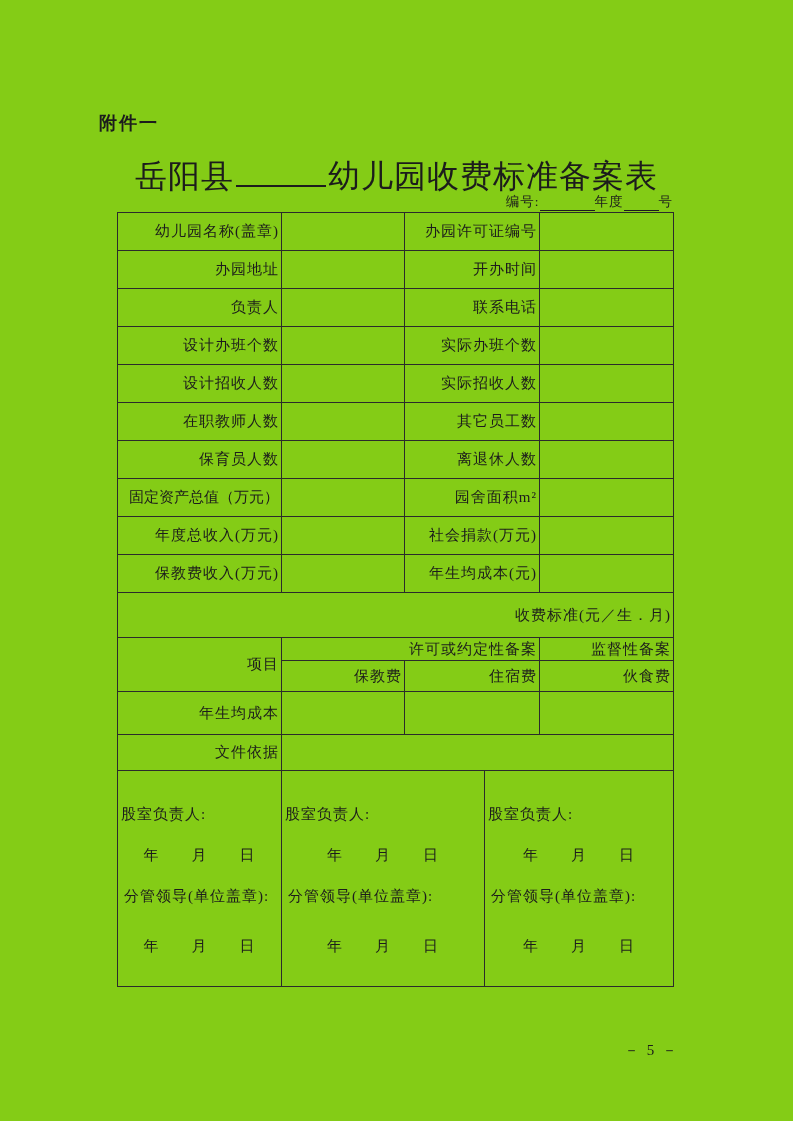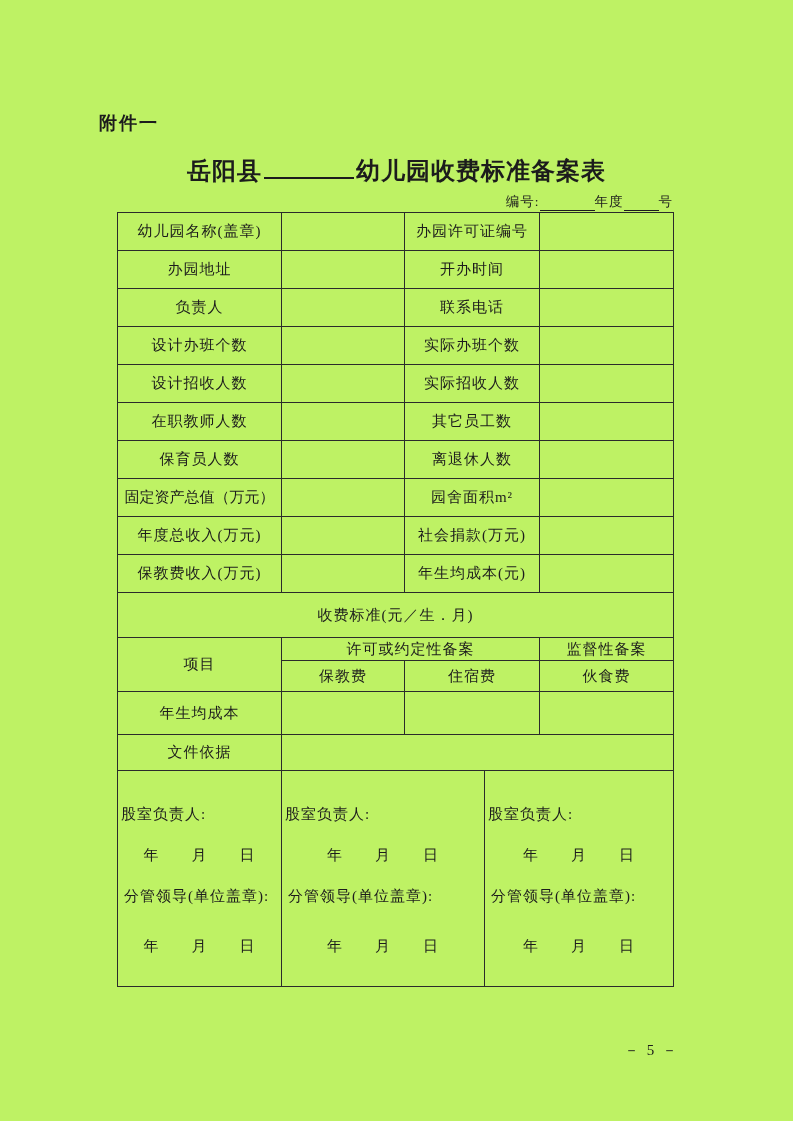--- a/index.html
+++ b/index.html
@@ -1,31 +1,31 @@
 <!DOCTYPE html>
 <html><head>
 <meta charset="utf-8">
 <style>
   html,body { margin:0; padding:0; background:#e8e8e8; }
   .page {
     position: relative;
     width: 793px; height: 1121px;
     margin: 0 auto;
-    background: #bef264;
+    background: #84cc16;
     font-family: "Liberation Serif", "DejaVu Serif", serif;
     color: #1c1c1c;
     overflow: hidden;
   }
   .attachment {
     position: absolute; left: 99px; top: 111px;
     font-size: 18px; font-weight: bold; letter-spacing: 2px;
   }
   .title {
     position: absolute; left: 0; top: 155px; width: 793px;
-    text-align: center; font-size: 24px; font-weight: bold;
+    text-align: center; font-size: 32px; font-weight: normal;
     letter-spacing: 1px; white-space: nowrap;
   }
   .title-blank {
     display: inline-block; width: 90px; height: 2px;
     border-bottom: 2px solid #1c1c1c; vertical-align: baseline;
     margin: 0 2px;
   }
   .serial {
     position: absolute; top: 193px; right: 120px;
     font-size: 13.5px; letter-spacing: 1px; white-space: nowrap;
@@ -34,21 +34,21 @@
     display: inline-block; height: 1em; vertical-align: bottom;
     border-bottom: 1px solid #1c1c1c;
   }
   .blank-line.w55 { width: 55px; }
   .blank-line.w35 { width: 35px; }
 
   .table-wrap { position: absolute; left: 117px; top: 212px; width: 556px; }
   table { border-collapse: collapse; table-layout: fixed; width: 556px; }
   td {
     border: 1.5px solid #2b2b2b;
-    text-align: center; vertical-align: middle;
+    text-align: right; vertical-align: middle;
     font-size: 15px; letter-spacing: 1px;
     padding: 0 2px; overflow: hidden;
   }
   tr.r37 td { height: 37px; }
   tr.r44 td { height: 44px; }
   tr.r22 td { height: 22px; margin-top: 21px; }
   tr.r30 td { height: 30px; }
   tr.r42 td { height: 42px; }
   tr.r35 td { height: 35px; }
   tr.rhead td { height: 35px; letter-spacing: 3px; }

